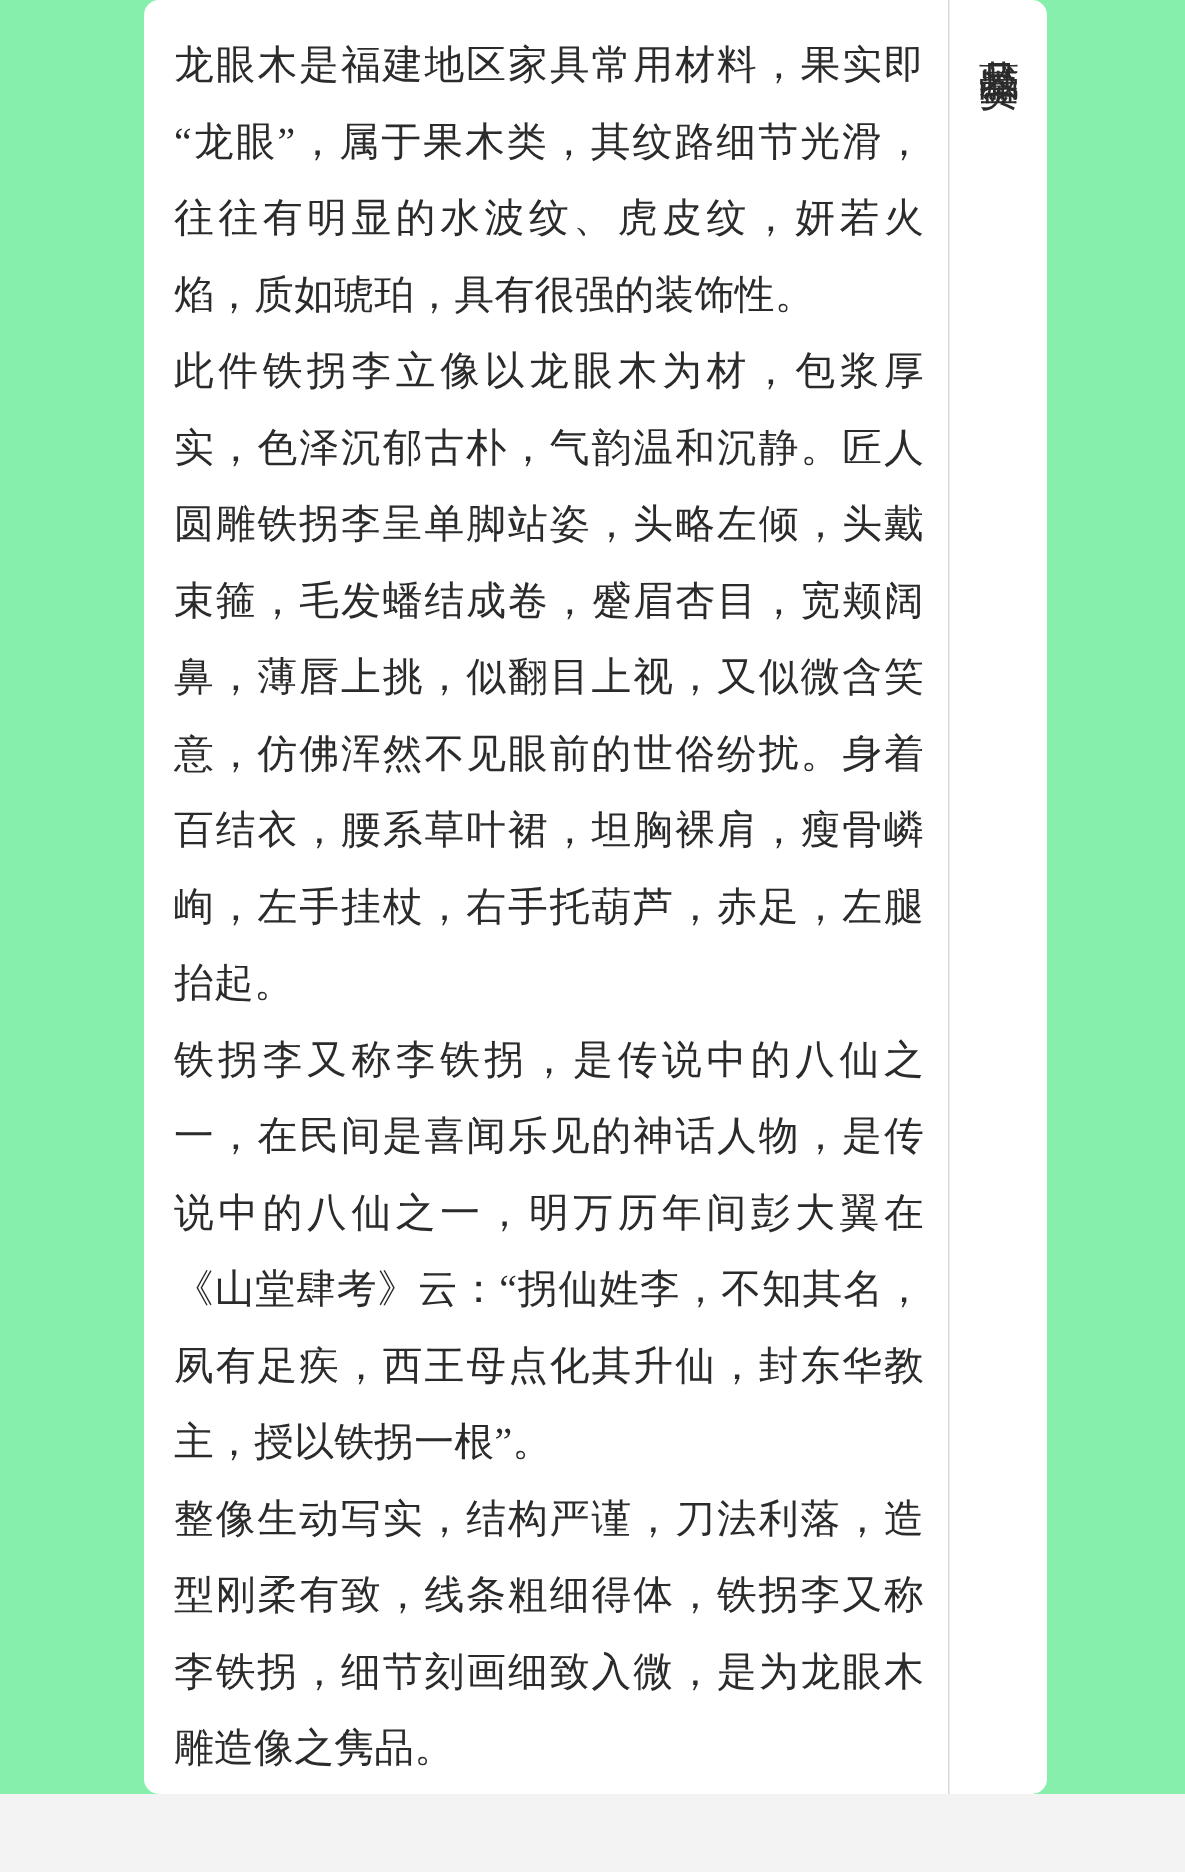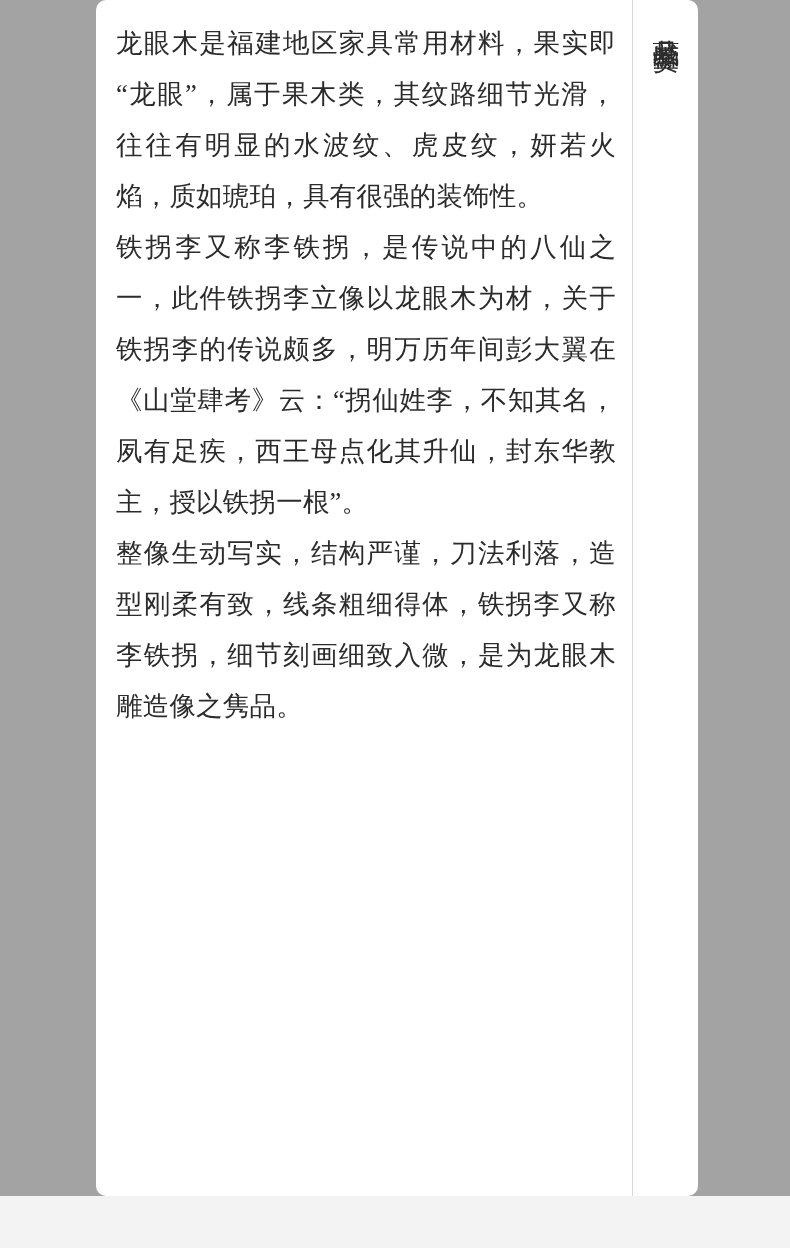--- a/index.html
+++ b/index.html
@@ -10,21 +10,21 @@
   body {
     width: 790px;
     height: 1248px;
     font-family: "Liberation Serif", "DejaVu Serif", serif;
     overflow: hidden;
   }
   .page {
     position: relative;
     width: 790px;
     height: 1248px;
-    background: #a3a3a3;
+    background: #86efac;
   }
   
   .card {
     position: absolute;
     left: 96px;
     top: 0;
     width: 602px;
     height: 1196px;
     background: #ffffff;
     border-radius: 10px 10px 10px 10px;
@@ -83,21 +83,22 @@
 <body>
 
 <div class="page">
 
   <div class="card">
 
     <div class="divider"></div>
 
     <div class="textcol">
       <p class="para">龙眼木是福建地区家具常用材料，果实即“龙眼”，属于果木类，其纹路细节光滑，往往有明显的水波纹、虎皮纹，妍若火焰，质如琥珀，具有很强的装饰性。</p>
-      <p class="para">铁拐李又称李铁拐，是传说中的八仙之一，此件铁拐李立像以龙眼木为材，关于铁拐李的传说颇多，明万历年间彭大翼在《山堂肆考》云：“拐仙姓李，不知其名，夙有足疾，西王母点化其升仙，封东华教主，授以铁拐一根”。</p>
+      <p class="para">此件铁拐李立像以龙眼木为材，包浆厚实，色泽沉郁古朴，气韵温和沉静。匠人圆雕铁拐李呈单脚站姿，头略左倾，头戴束箍，毛发蟠结成卷，蹙眉杏目，宽颊阔鼻，薄唇上挑，似翻目上视，又似微含笑意，仿佛浑然不见眼前的世俗纷扰。身着百结衣，腰系草叶裙，坦胸裸肩，瘦骨嶙峋，左手挂杖，右手托葫芦，赤足，左腿抬起。</p>
+      <p class="para">铁拐李又称李铁拐，是传说中的八仙之一，在民间是喜闻乐见的神话人物，是传说中的八仙之一，明万历年间彭大翼在《山堂肆考》云：“拐仙姓李，不知其名，夙有足疾，西王母点化其升仙，封东华教主，授以铁拐一根”。</p>
       <p class="para">整像生动写实，结构严谨，刀法利落，造型刚柔有致，线条粗细得体，铁拐李又称李铁拐，细节刻画细致入微，是为龙眼木雕造像之隽品。</p>
     </div>
 
   </div>
 
   <div class="sidelabel">藏品鉴赏</div>
 
   <div class="footer-space"></div>
 
 </div>

